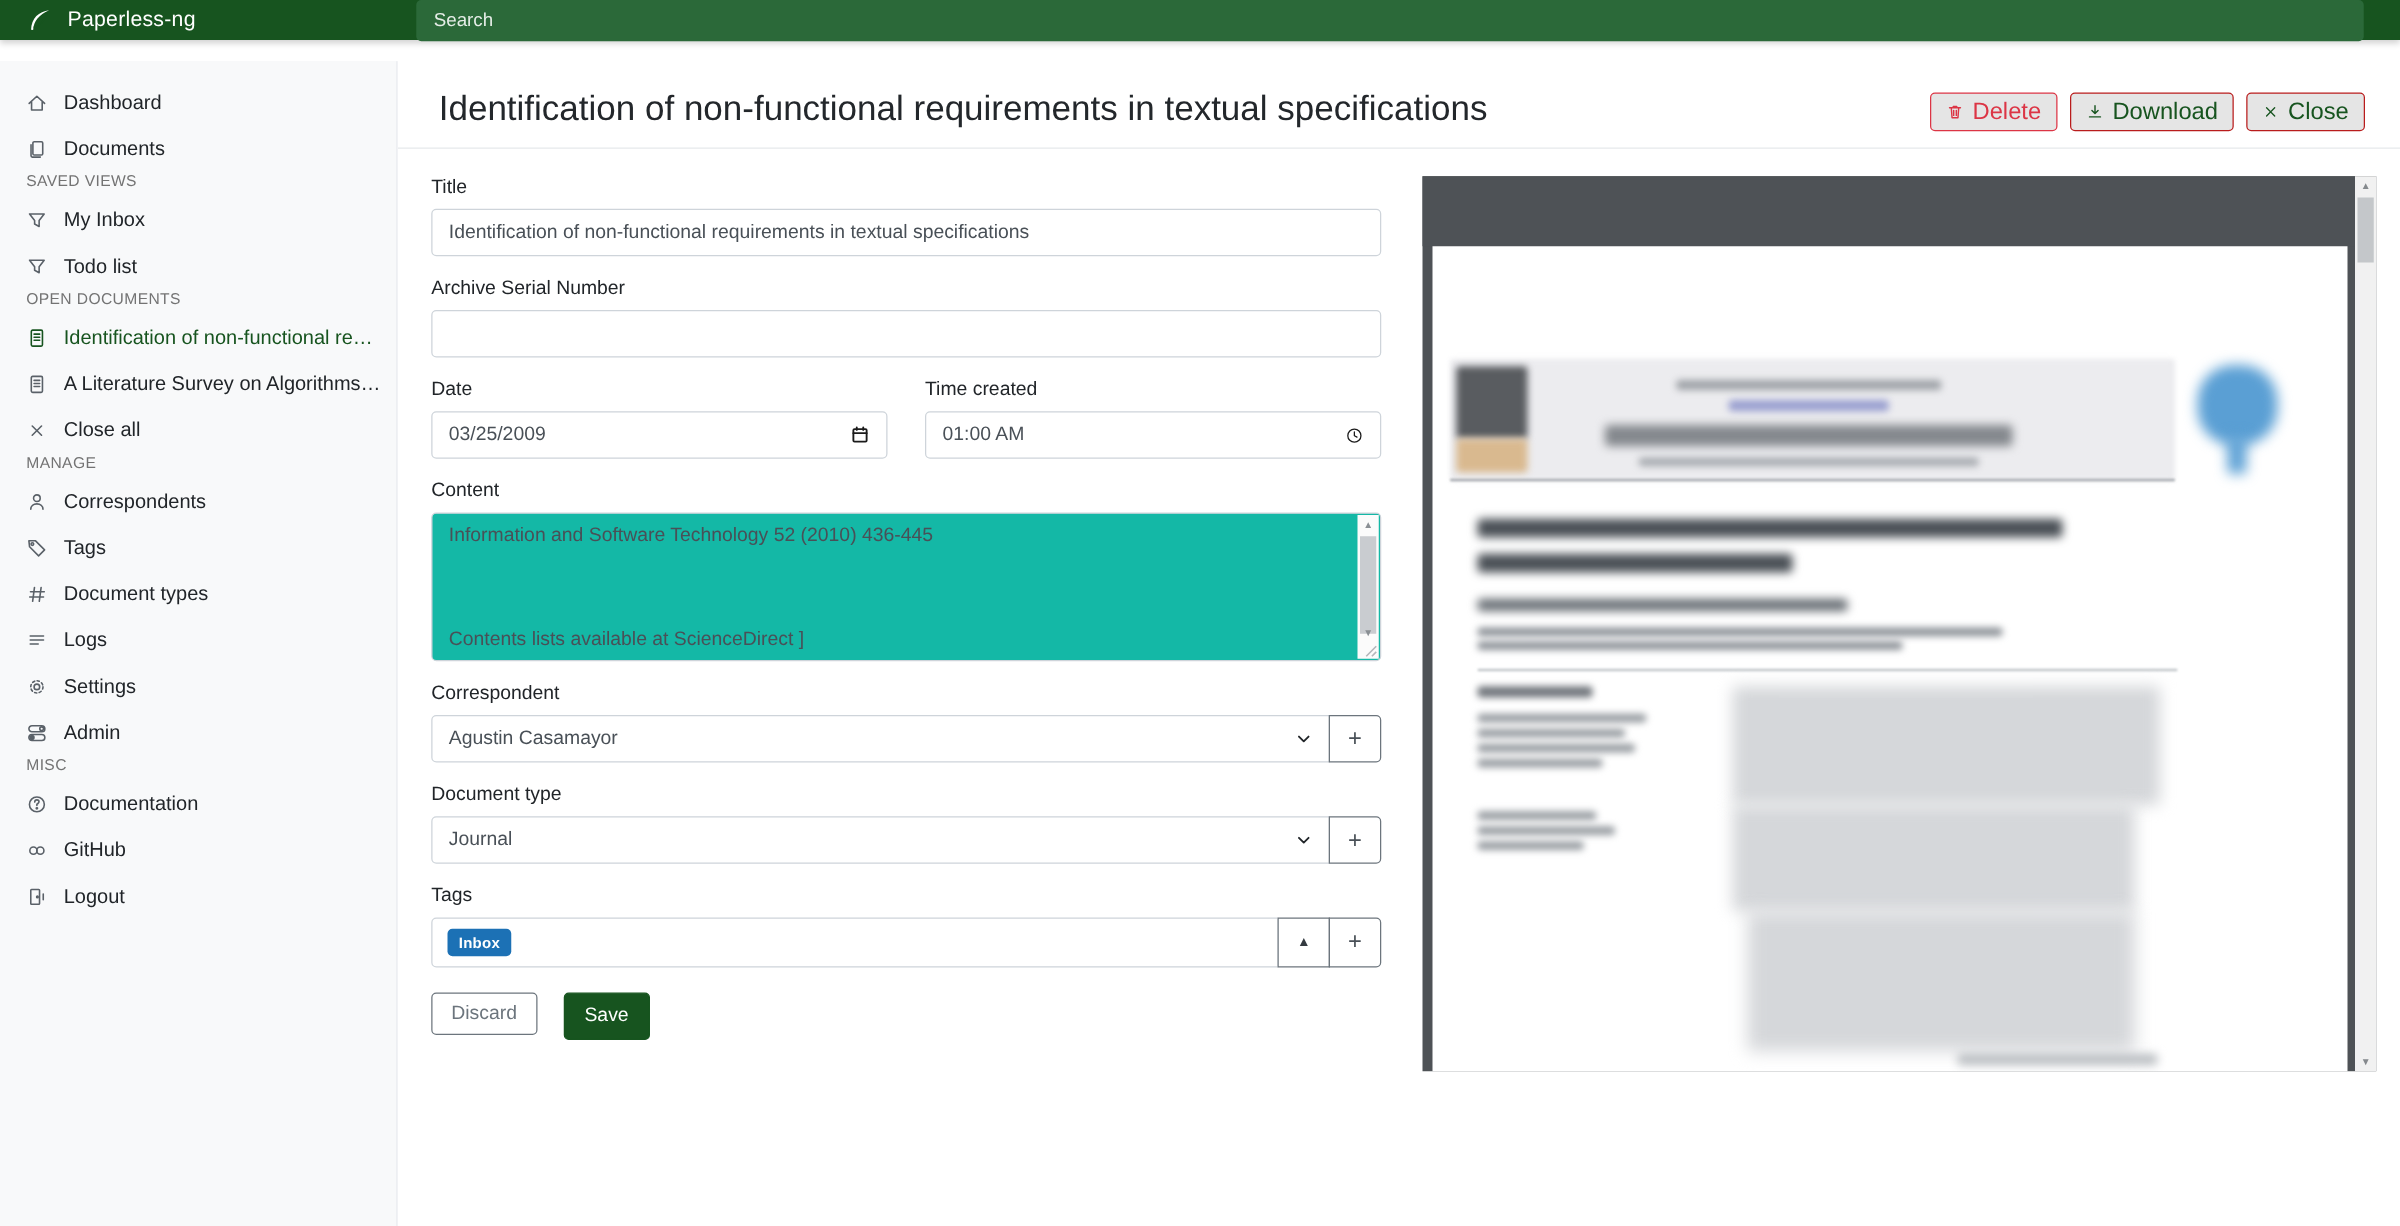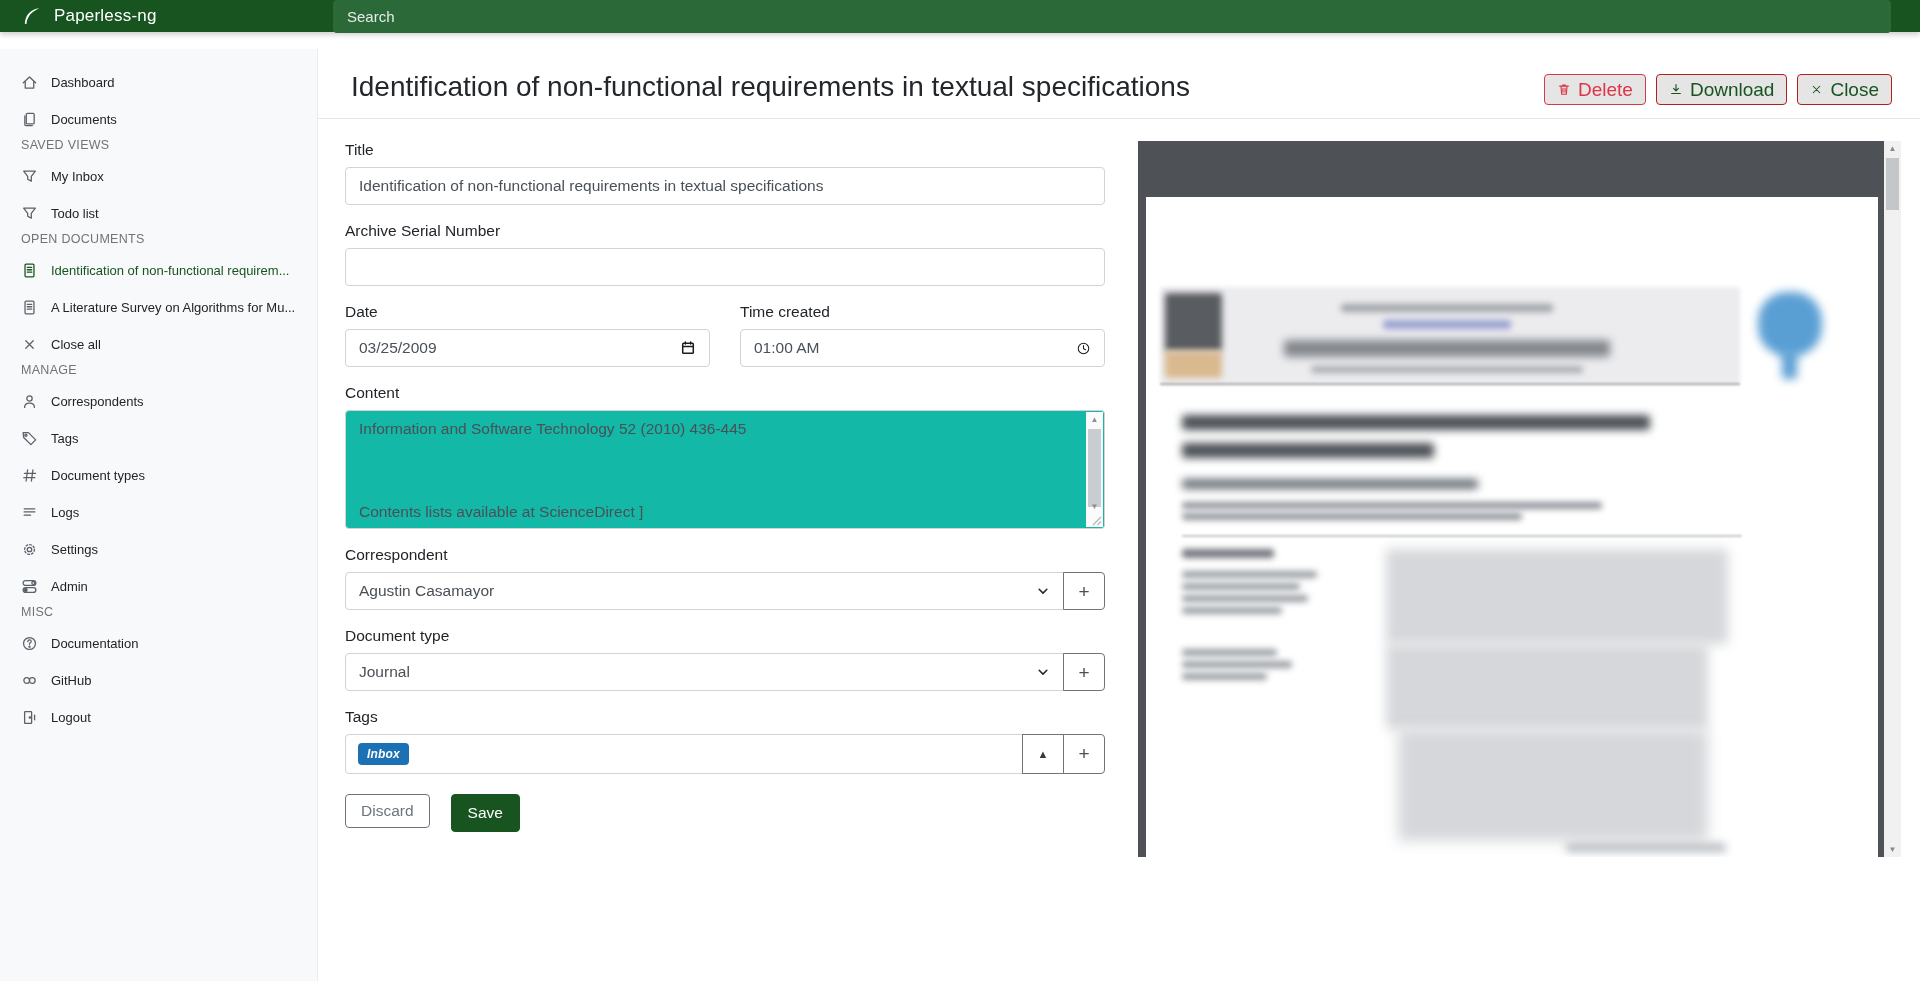--- a/index.html
+++ b/index.html
@@ -13,21 +13,21 @@
   .brand-name { color:#fff; font-size:17px; letter-spacing:.2px; }
   .search-wrap { flex:1; padding:0 29px 0 15px; }
   .search-input { width:100%; height:33px; background:#2b6939; border:none; border-radius:4px;
     color:#fff; font-size:15px; padding:0 14px; outline:none; font-family:inherit; }
   .search-input::placeholder { color:rgba(255,255,255,.88); }
 
   
   .sidebar { position:fixed; top:49px; left:0; width:318px; bottom:0; background:#f8f9fa;
     border-right:1px solid #e9ecef; padding-top:15px; z-index:20; }
   .side-item { display:flex; align-items:center; gap:13px; height:37px; padding:0 10px 0 21px;
-    font-size:13px; color:#212529; cursor:pointer; text-decoration:none; }
+    font-size:16px; color:#212529; cursor:pointer; text-decoration:none; }
   .side-item svg { flex:0 0 17px; }
   .side-item .lbl { white-space:nowrap; overflow:hidden; text-overflow:ellipsis; }
   .side-item.active-doc { color:#17541f; }
   .side-head { padding:0 21px 6px 21px; font-size:12.5px; color:#737373; letter-spacing:.3px; }
   .icn { stroke:#5a6168; fill:none; stroke-width:1.2; stroke-linecap:round; stroke-linejoin:round; }
   .icn-green { stroke:#17541f; }
 
   
   .main { margin-left:318px; padding-top:49px; }
   .page-header { display:flex; align-items:flex-start; justify-content:space-between;
@@ -69,21 +69,21 @@
     display:flex; align-items:center; justify-content:space-between; padding:0 13px; font-size:15.5px; color:#495057; }
   .selbox svg { stroke:#212529; fill:none; stroke-width:1.7; stroke-linecap:round; stroke-linejoin:round; }
   .addbtn { width:42px; height:38px; border:1px solid #6c757d; background:#fff; color:#495057;
     font-size:19px; border-radius:0 4px 4px 0; margin-left:-1px; cursor:pointer; line-height:1; font-family:inherit; }
   .sqbtn { width:42px; height:40px; border:1px solid #6c757d; background:#fff; color:#343a40;
     margin-left:-1px; cursor:pointer; font-size:11px; font-family:inherit; }
   .sqbtn.last { border-radius:0 4px 4px 0; font-size:19px; color:#495057; }
   .tagbox { flex:1; height:40px; border:1px solid #ced4da; border-radius:4px 0 0 4px; background:#fff;
     display:flex; align-items:center; padding:0 12px; }
   .tag-badge { background:#1c71b5; color:#fff; font-size:12px; font-weight:bold;
-    padding:4px 9px; border-radius:4px; letter-spacing:.2px;font-style:italic; }
+    padding:4px 9px; border-radius:4px; letter-spacing:.2px; }
 
   .actions { margin-top:20px; display:flex; gap:21px; }
   .btn-discard { height:34px; padding:0 15px; border:1px solid #6c757d; color:#6c757d; background:#fff;
     border-radius:4px; font-size:15.5px; cursor:pointer; font-family:inherit; }
   .btn-save { height:38px; padding:0 16px; border:1px solid #17541f; background:#17541f; color:#fff;
     border-radius:4px; font-size:15.5px; cursor:pointer; font-family:inherit; }
 
   
   .preview { margin-left:33px; width:763px; height:716px; position:relative; background:#4e5256; flex:0 0 763px; }
   .pv-toolbar { position:absolute; top:0; left:0; right:17px; height:56px; background:#4e5256; }

